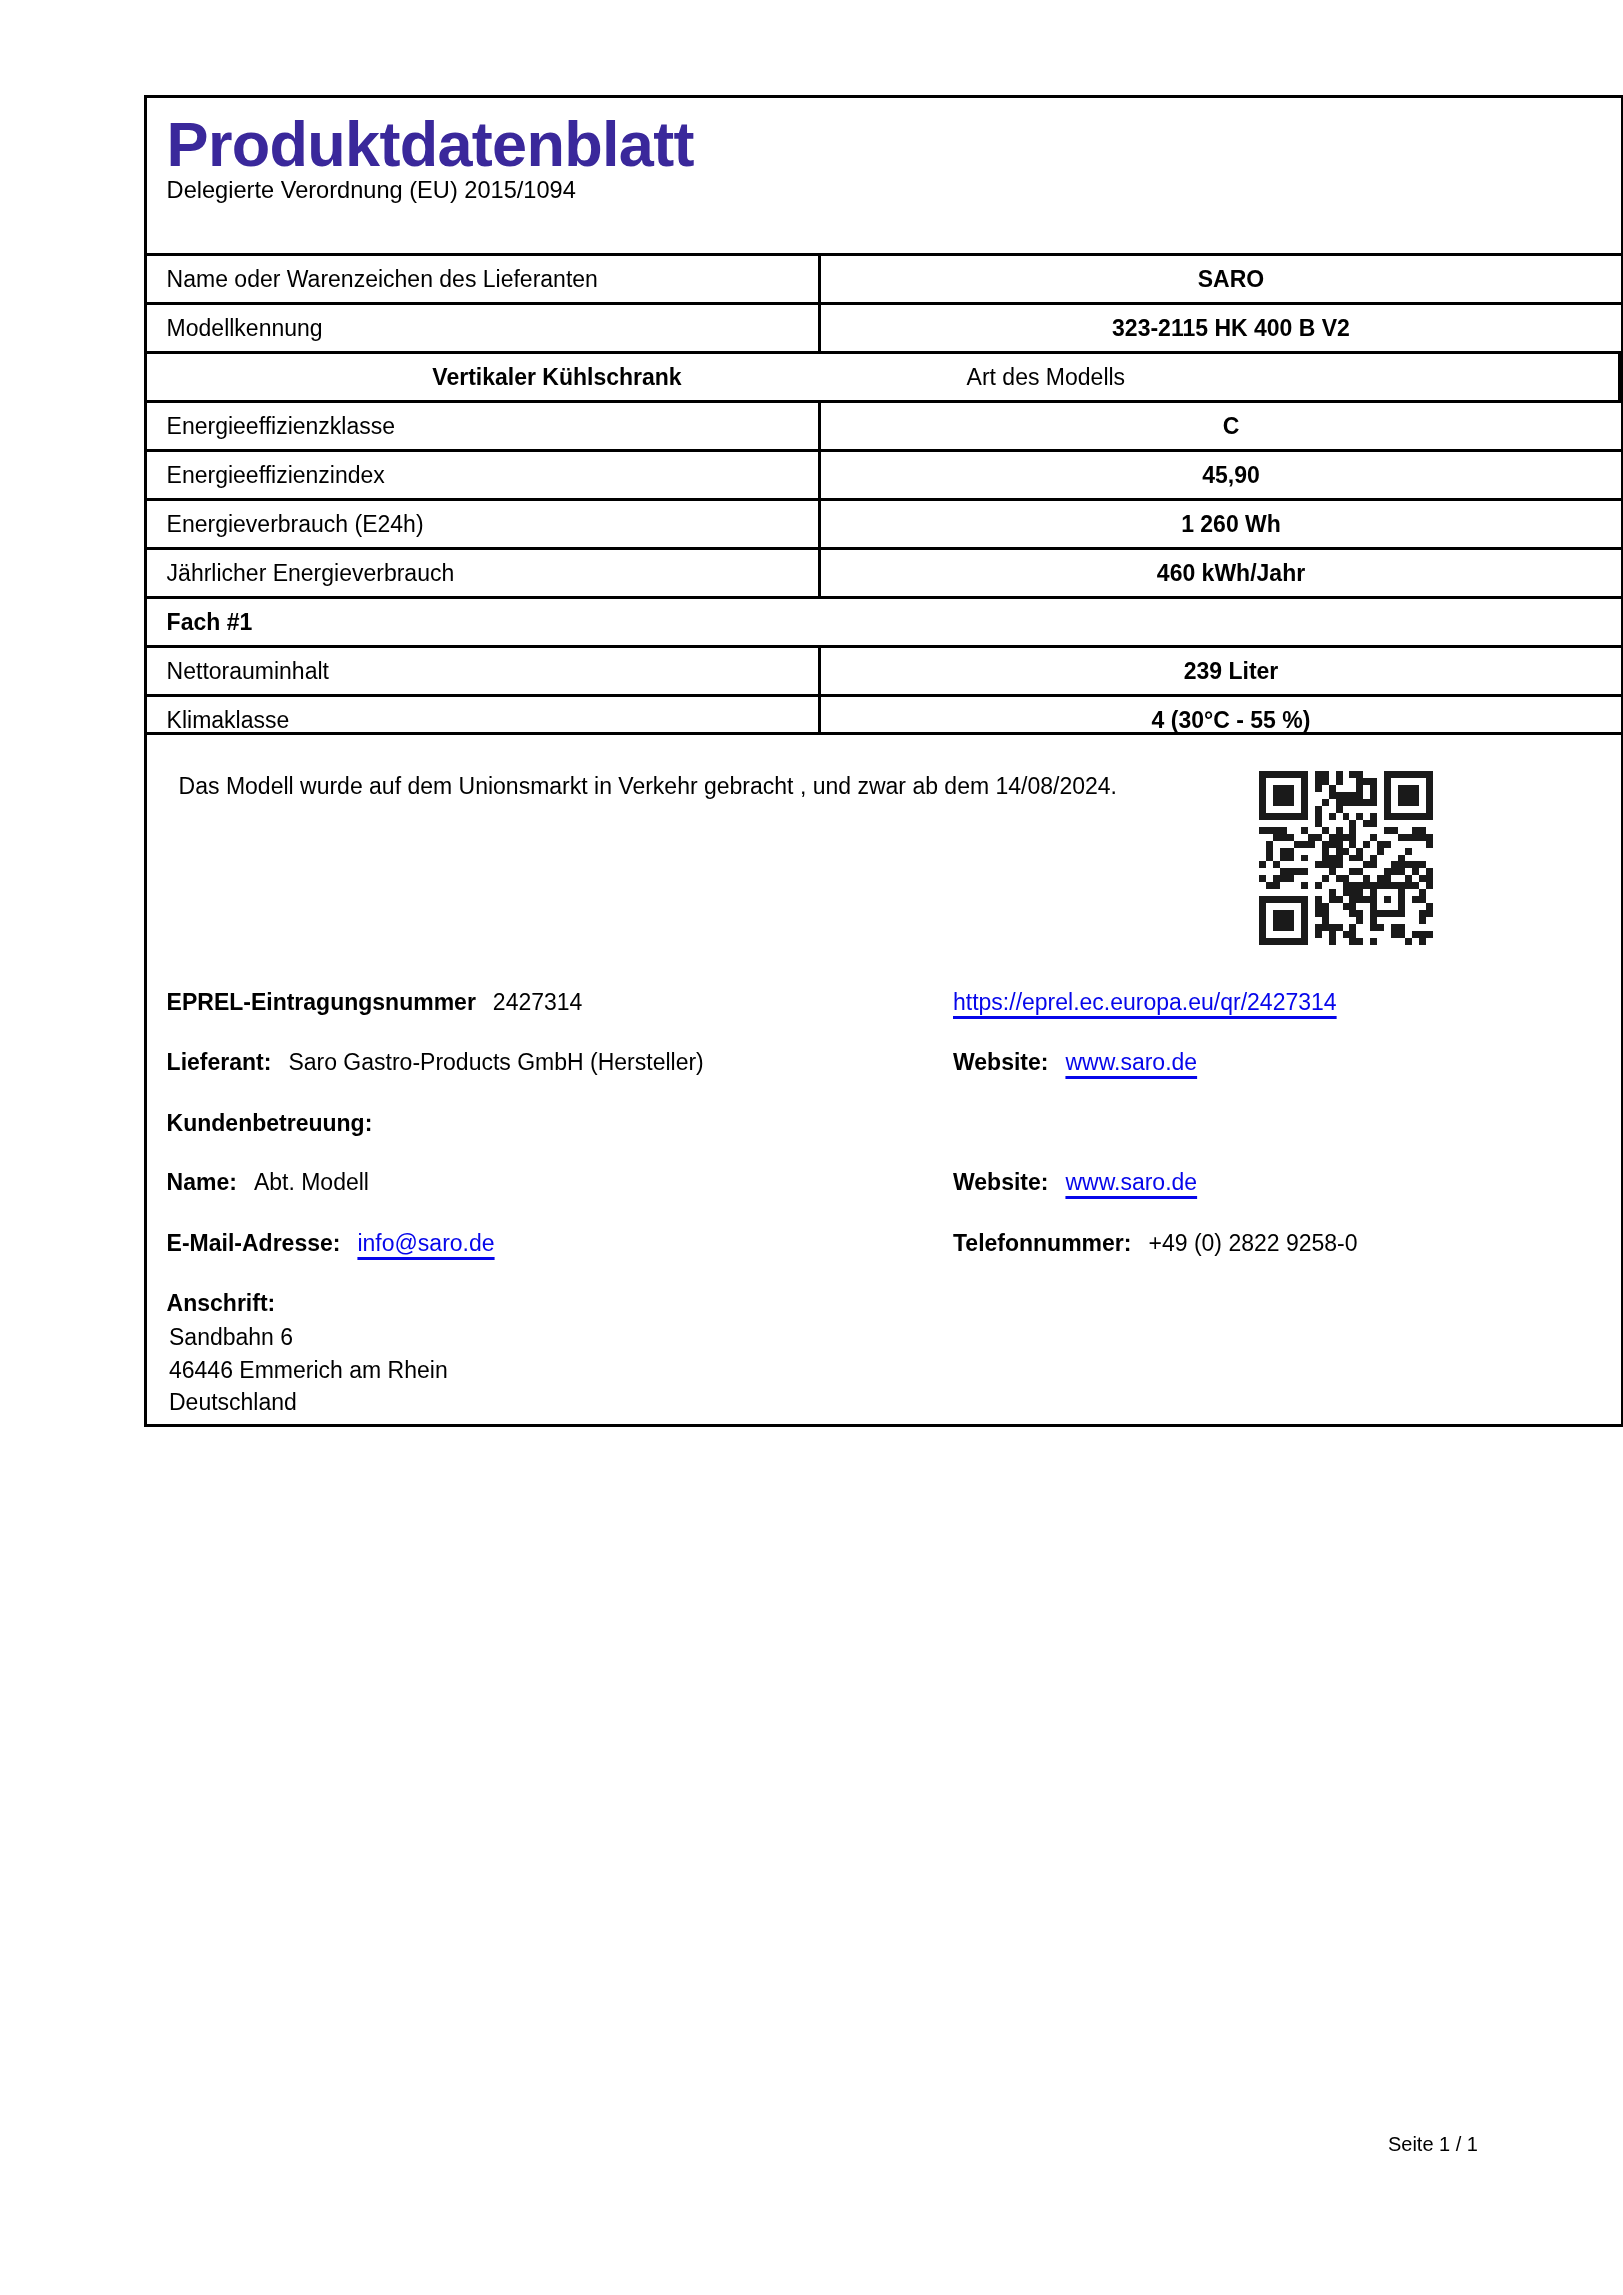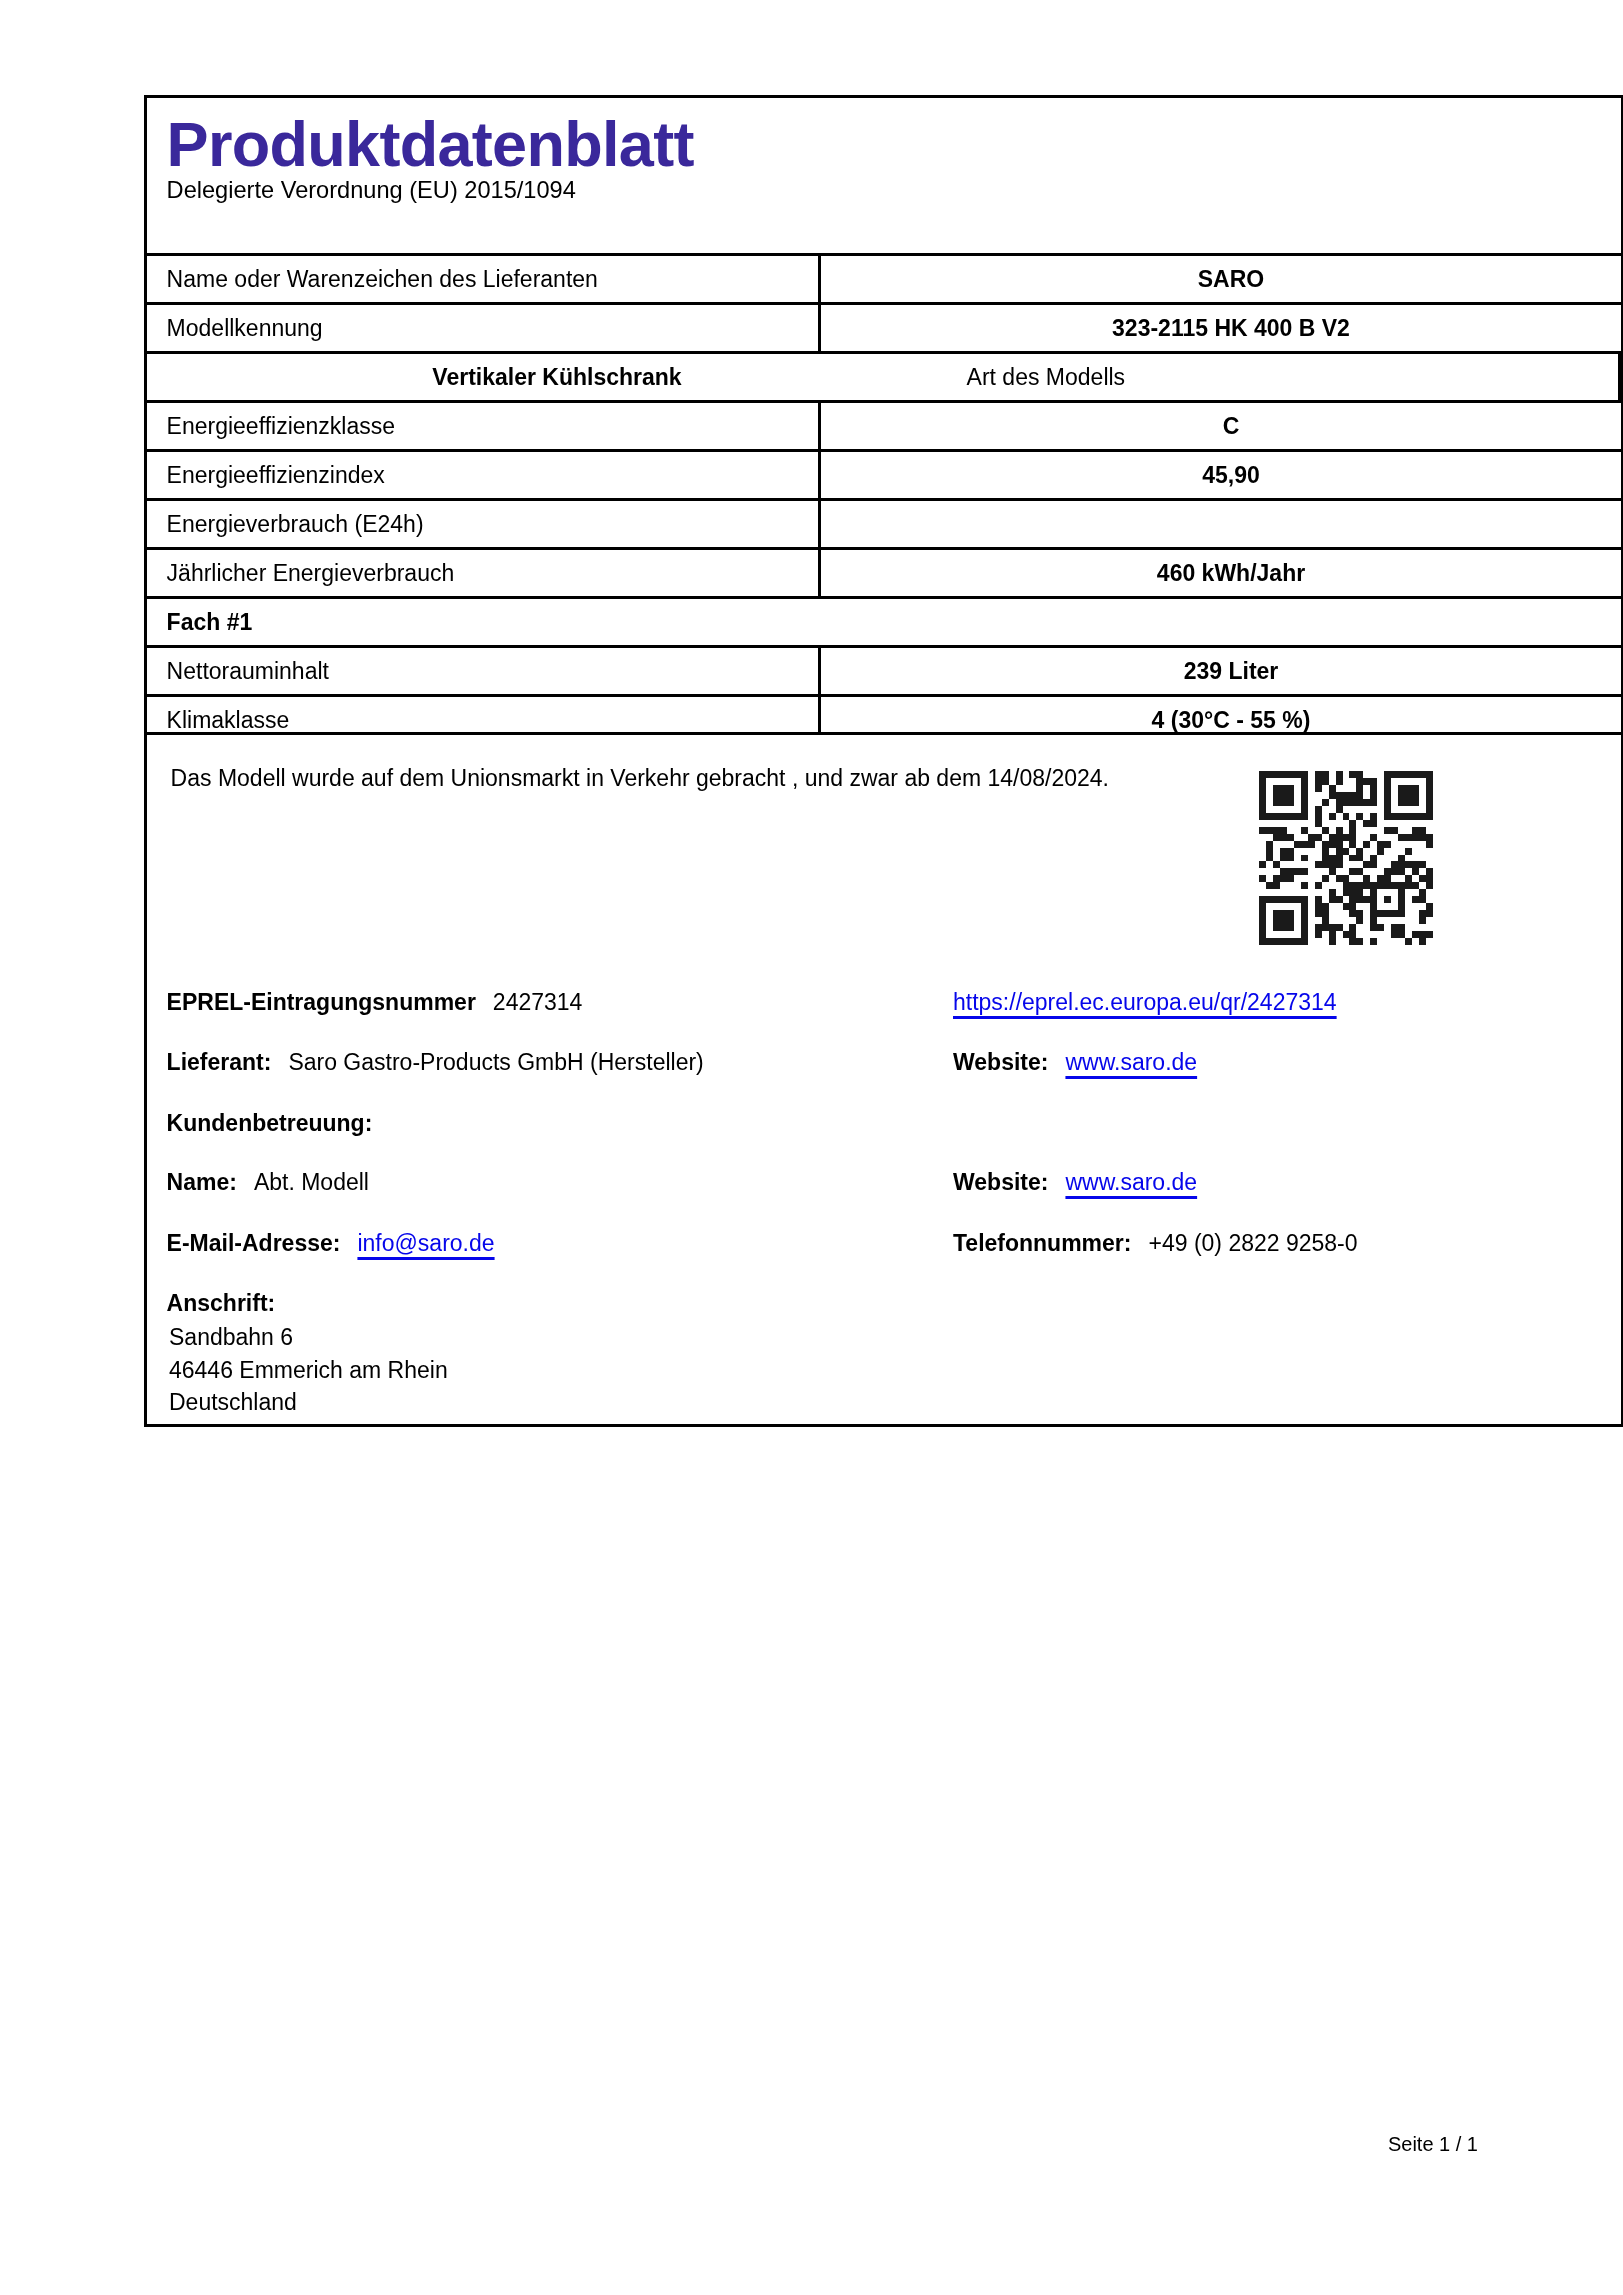--- a/index.html
+++ b/index.html
@@ -71,21 +71,21 @@
   .spec-row.section .cell.label{
     width:100%;
     border-right:none;
     font-weight:700;
   }
 
   
   .market-statement{
     position:absolute;left:19.6px;top:25px;
     width:1060px;
-    margin:4px;
+    margin:12px;
     font-size:23px;
     line-height:1.3;
   }
   .qr{
     position:absolute;
     left:1112px;top:36px;
     width:174px;height:174px;
   }
   .iline{
     position:absolute;
@@ -140,20 +140,21 @@
     <div class="spec-row">
       <div class="cell label">Energieeffizienzklasse</div>
       <div class="cell value">C</div>
     </div>
     <div class="spec-row">
       <div class="cell label">Energieeffizienzindex</div>
       <div class="cell value">45,90</div>
     </div>
     <div class="spec-row">
       <div class="cell label">Energieverbrauch (E24h)</div>
+      <div class="cell value">1 260 Wh</div>
     </div>
     <div class="spec-row">
       <div class="cell label">Jährlicher Energieverbrauch</div>
       <div class="cell value">460 kWh/Jahr</div>
     </div>
     <div class="spec-row section">
       <div class="cell label">Fach #1</div>
     </div>
     <div class="spec-row">
       <div class="cell label">Nettorauminhalt</div>

